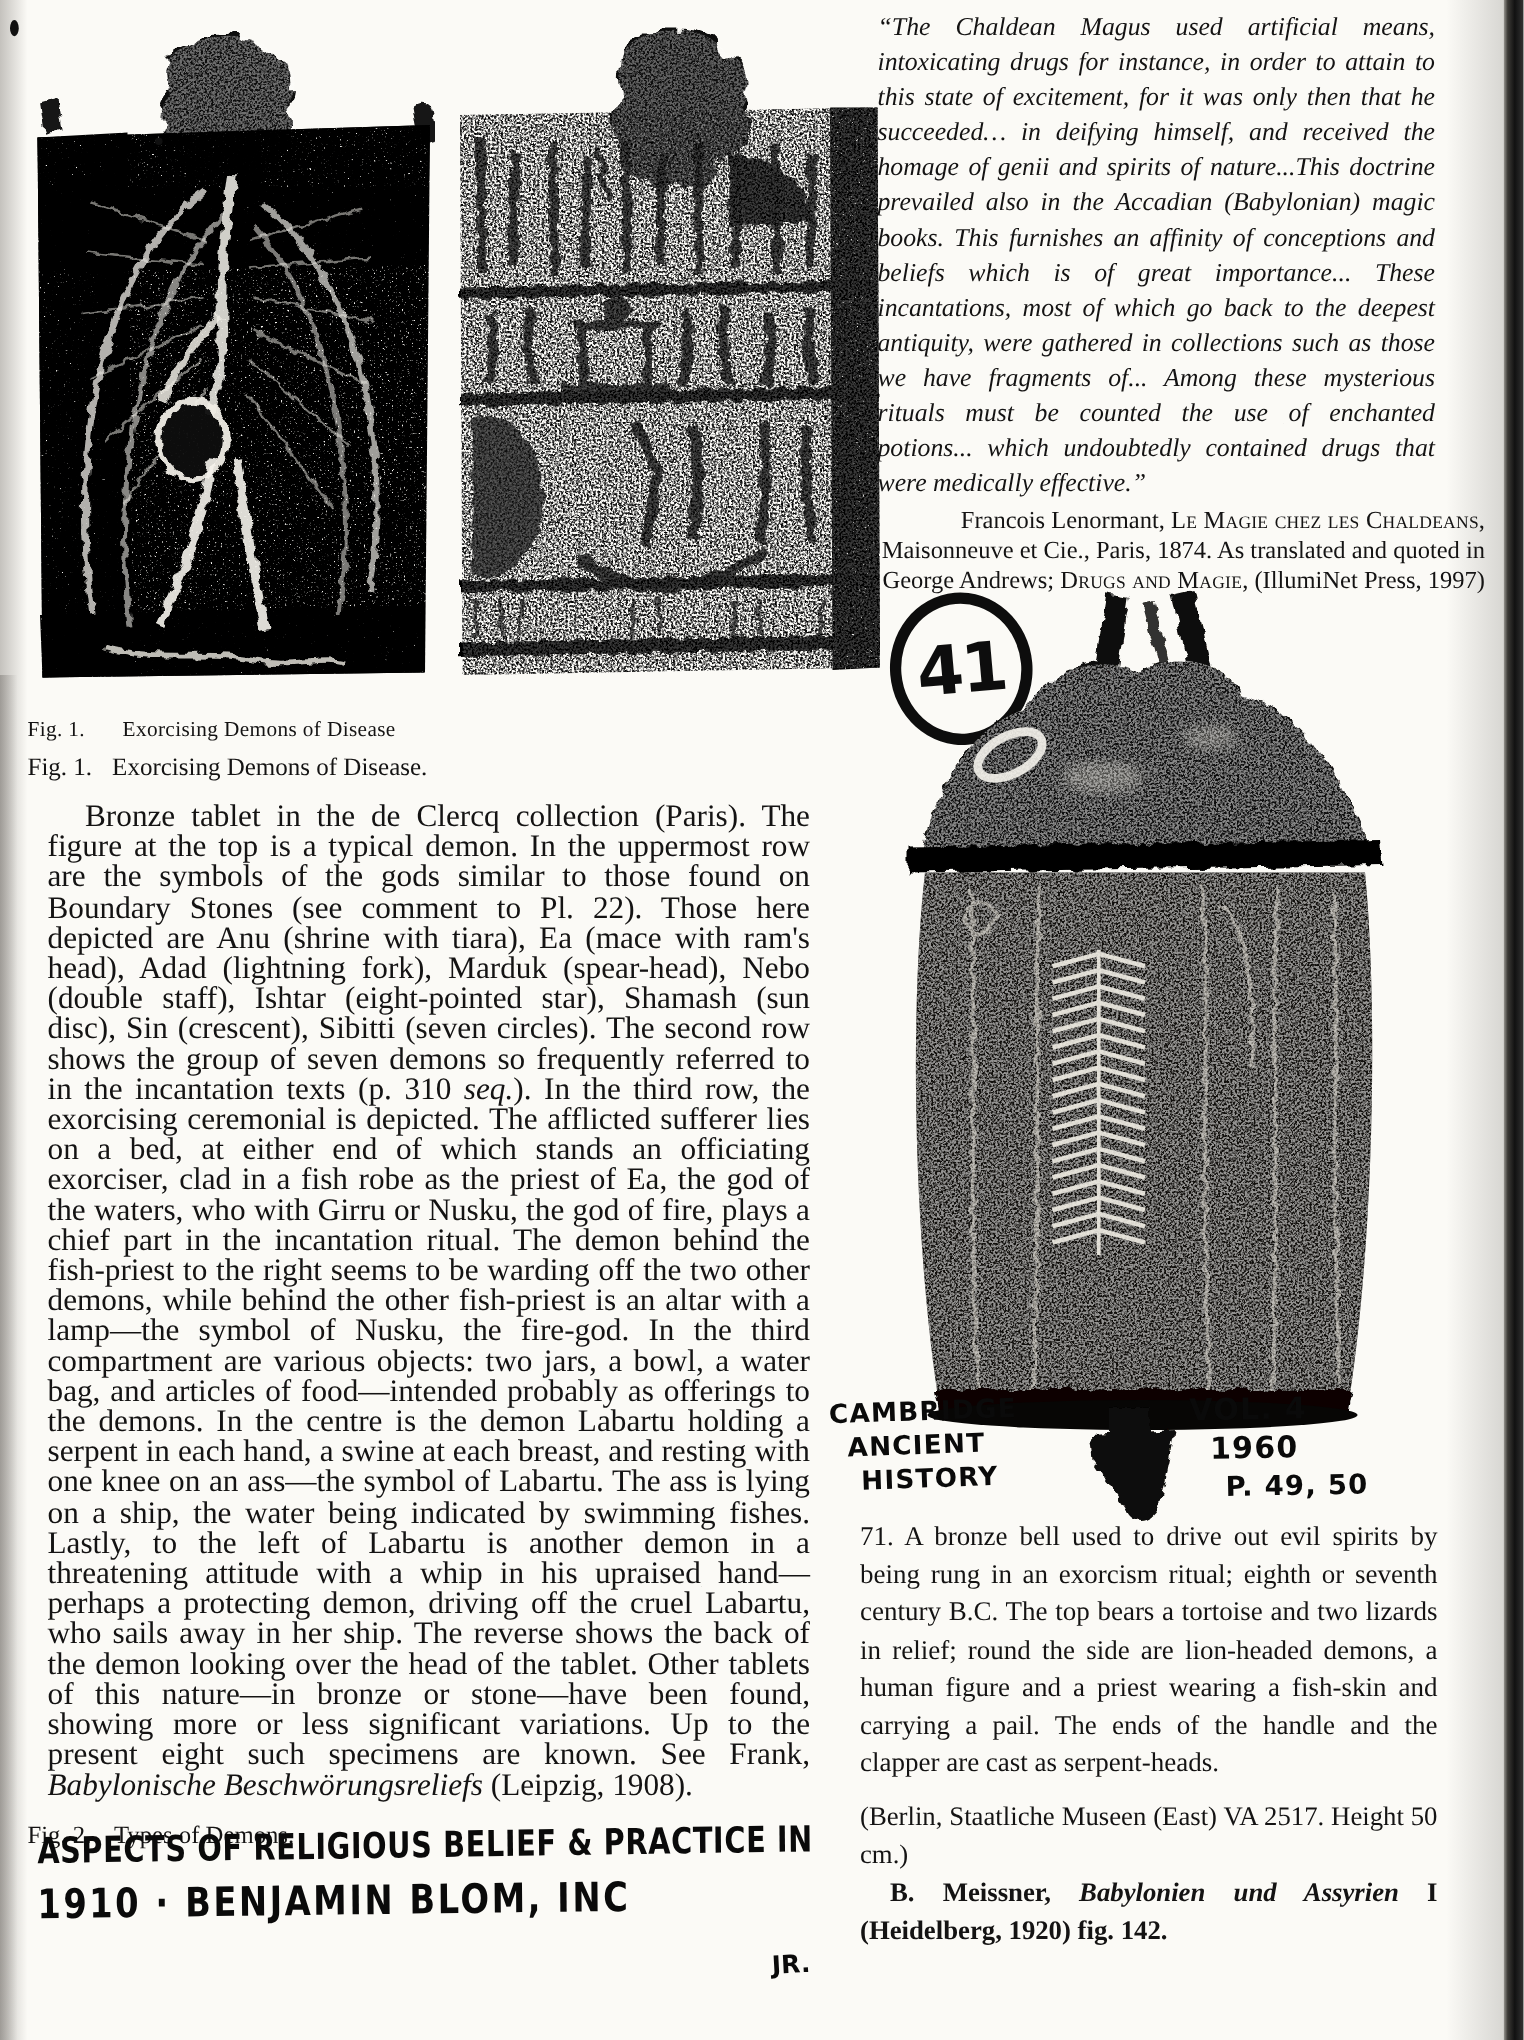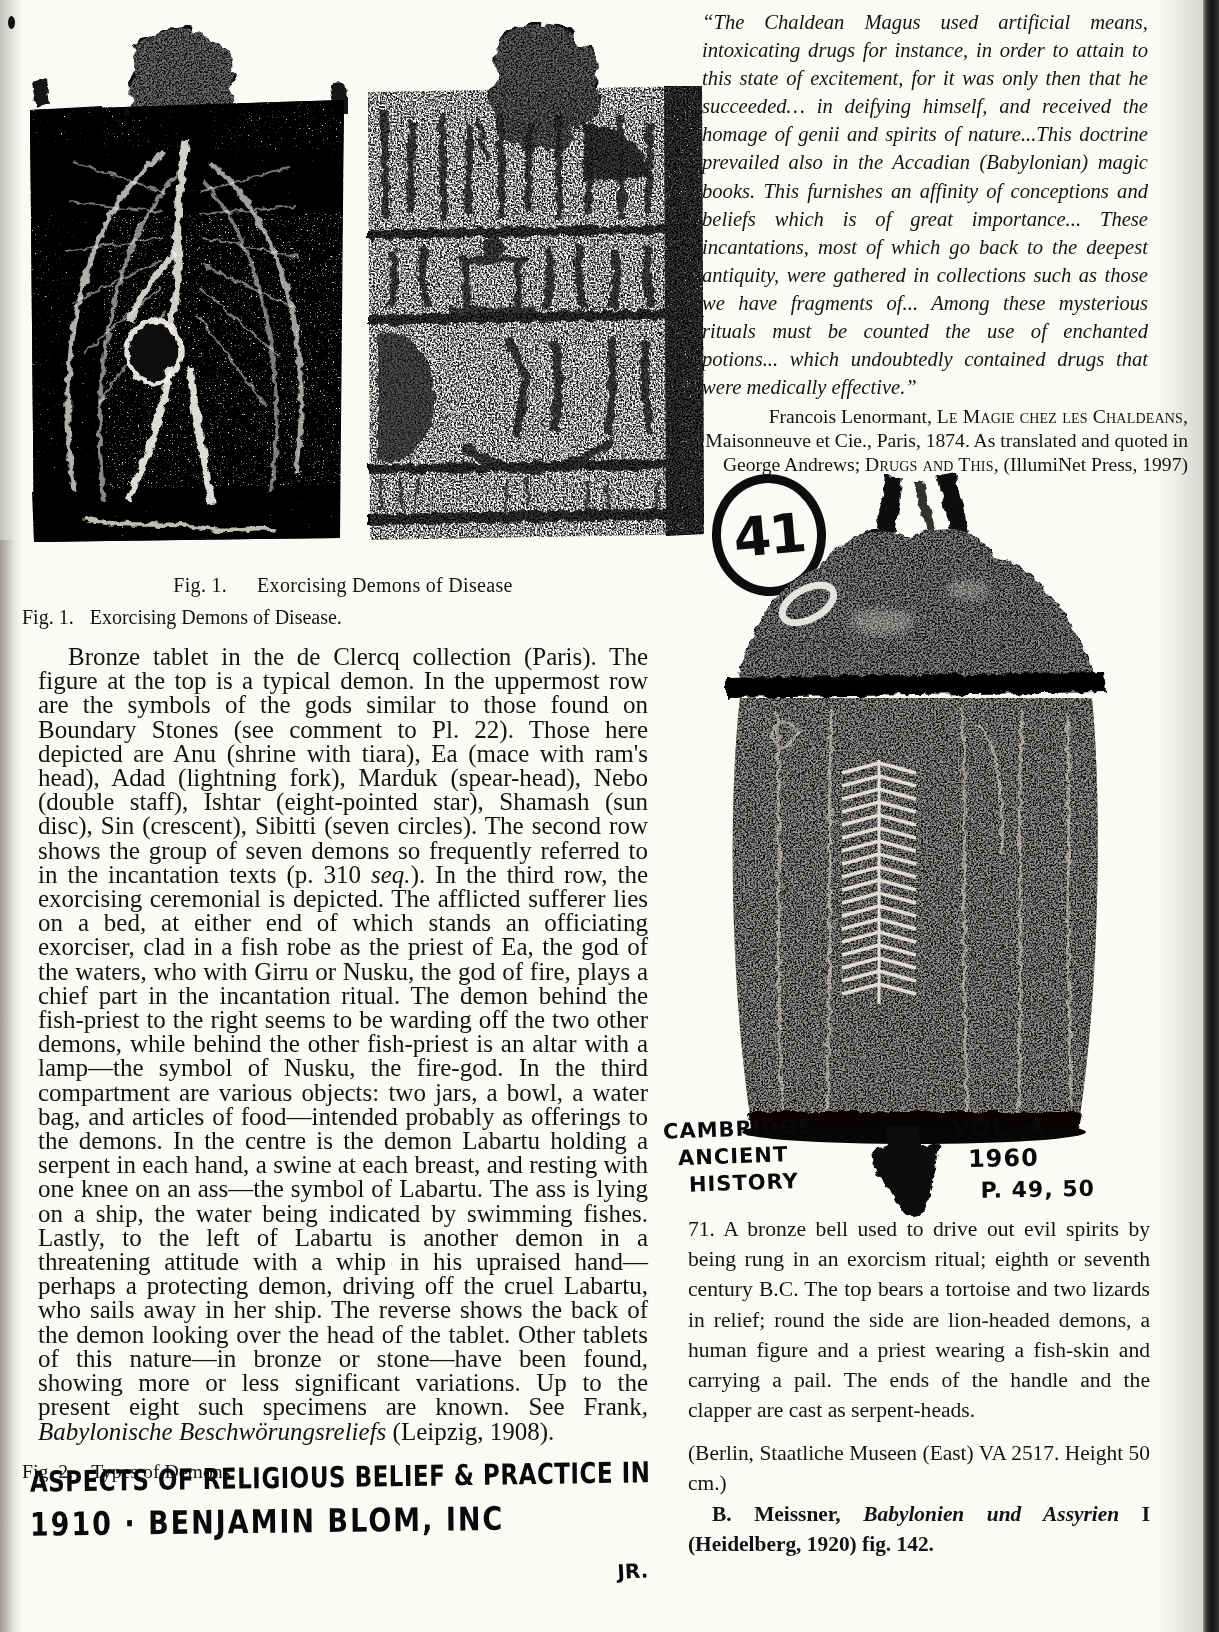--- a/index.html
+++ b/index.html
@@ -4,21 +4,21 @@
 <style>
   html,body{margin:0;padding:0;background:#e8e6e1;}
   .page{position:relative;width:1219px;height:1632px;background:#fbfaf6;overflow:hidden;
         color:#141313;font-family:"Liberation Serif",serif;}
   
   .plate-a{position:absolute;left:14px;top:22px;width:334px;height:528px;}
   .plate-b{position:absolute;left:358px;top:22px;width:348px;height:532px;}
   .plate-a svg,.plate-b svg,.bell svg{display:block;width:100%;height:100%;}
   
   .left-col{position:absolute;left:22px;top:574px;width:642px;}
-  .cap-main{text-align:center;font-size:20px;letter-spacing:.3px;margin:0 0 9px 0;}
+  .cap-main{font-size:17px;letter-spacing:.3px;margin:0 0 9px 0;}
   .cap-main .capl{margin-right:30px;}
   .cap-line{font-size:20px;margin:0 0 6px 0;}
   .cap-line .capl{margin-right:16px;}
   .body-just{text-align:justify;font-size:25px;line-height:24.2px;margin:16px;}
   .ind30{text-indent:30px;}
   .fig2-line{font-size:19.8px;margin:3px 0 0 0;}
   .fig2-line .capl{margin-right:18px;}
   .museum{text-indent:26px;margin-top:1px;}
   
   .right-col{position:absolute;left:702px;top:8px;width:446px;}
@@ -224,21 +224,21 @@
       <span class="capl">Fig. 1.</span><span>Exorcising Demons of Disease.</span>
     </p>
     <p class="body-just ind30"><span>Bronze tablet in the de Clercq collection (Paris).  The figure at the top is a typical demon.  In the uppermost row are the symbols of the gods similar to those found on Boundary Stones (see comment to Pl. 22).  Those here depicted are Anu (shrine with tiara), Ea (mace with ram's head), Adad (lightning fork), Marduk (spear-head), Nebo (double staff), Ishtar (eight-pointed star), Shamash (sun disc), Sin (crescent), Sibitti (seven circles).  The second row shows the group of seven demons so frequently referred to in the incantation texts (p. 310 </span><i>seq.</i><span>).  In the third row, the exorcising ceremonial is depicted.  The afflicted sufferer lies on a bed, at either end of which stands an officiating exorciser, clad in a fish robe as the priest of Ea, the god of the waters, who with Girru or Nusku, the god of fire, plays a chief part in the incantation ritual.  The demon behind the fish-priest to the right seems to be warding off the two other demons, while behind the other fish-priest is an altar with a lamp—the symbol of Nusku, the fire-god.  In the third compartment are various objects: two jars, a bowl, a water bag, and articles of food—intended probably as offerings to the demons.  In the centre is the demon Labartu holding a serpent in each hand, a swine at each breast, and resting with one knee on an ass—the symbol of Labartu.  The ass is lying on a ship, the water being indicated by swimming fishes.  Lastly, to the left of Labartu is another demon in a threatening attitude with a whip in his upraised hand—perhaps a protecting demon, driving off the cruel Labartu, who sails away in her ship.  The reverse shows the back of the demon looking over the head of the tablet.  Other tablets of this nature—in bronze or stone—have been found, showing more or less significant variations.  Up to the present eight such specimens are known.  See Frank, </span><i>Babylonische Beschwörungsreliefs</i><span> (Leipzig, 1908).</span></p>
     <p class="fig2-line">
       <span class="capl">Fig. 2.</span><span>Types of Demons.</span>
     </p>
   </div>
 
   <div class="right-col">
     <p class="quote">“The Chaldean Magus used artificial means, intoxicating drugs for instance, in order to attain to this state of excitement, for it was only then that he succeeded… in deifying himself, and received the homage of genii and spirits of nature...This doctrine prevailed also in the Accadian (Babylonian) magic books.  This furnishes an affinity of conceptions and beliefs which is of great importance... These incantations, most of which go back to the deepest antiquity, were gathered in collections such as those we have fragments of...  Among these mysterious rituals must be counted the use of enchanted potions... which undoubtedly contained drugs that were medically effective.”</p>
-    <div class="attrib"><span>Francois Lenormant, </span><span class="sc">Le Magie chez les Chaldeans</span><span>, Maisonneuve et Cie., Paris, 1874. As translated and quoted in George Andrews; </span><span class="sc">Drugs and This</span><span>, (IllumiNet Press, 1997)</span></div>
+    <div class="attrib"><span>Francois Lenormant, </span><span class="sc">Le Magie chez les Chaldeans</span><span>, Maisonneuve et Cie., Paris, 1874. As translated and quoted in George Andrews; </span><span class="sc">Drugs and Magie</span><span>, (IllumiNet Press, 1997)</span></div>
   </div>
 
   <div class="circled-num hw">
     <span>41</span>
   </div>
 
   <div class="bell">
     <svg viewBox="0 0 390 748">
       <g stroke="#0b0a09" filter="url(#rough)">
         <path d="M172,4 L158,96" stroke-width="18"></path>

